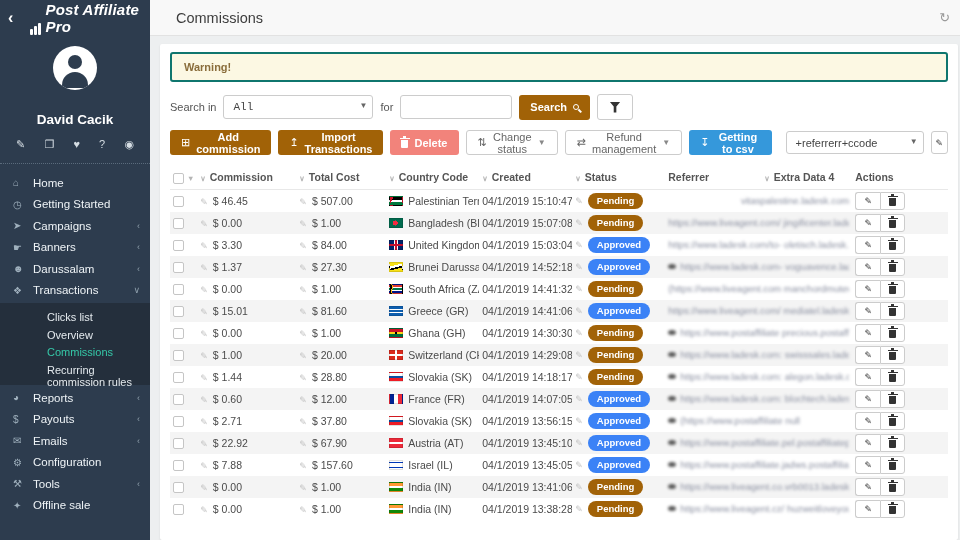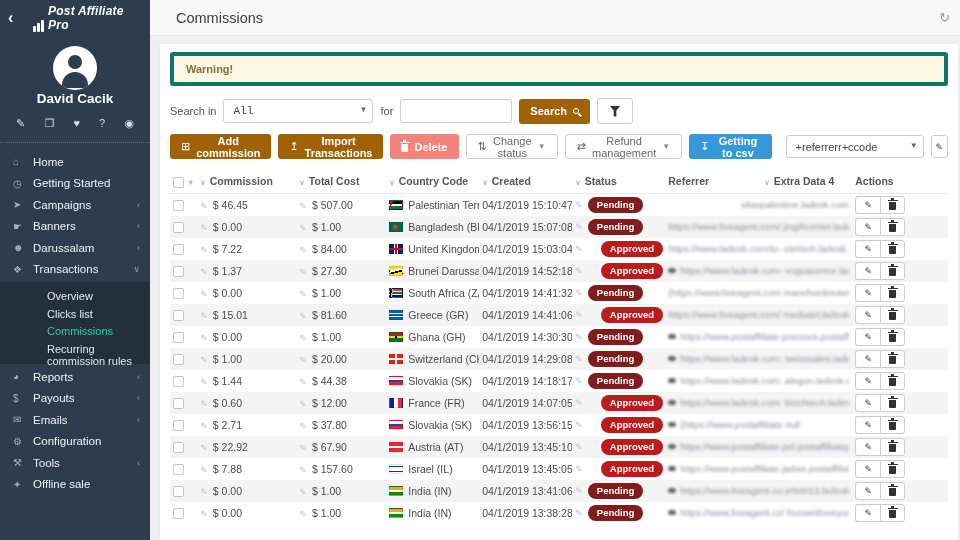--- a/index.html
+++ b/index.html
@@ -7,27 +7,27 @@
   body { display:flex; }
 
   
   .sidebar { width:150px; min-width:150px; height:540px; background:#2d3c4e; color:#e8eef2; display:flex; flex-direction:column; }
   .side-top { height:36px; display:flex; align-items:center; padding:0 8px; background:#2d3c4e; }
   .back-chevron { color:#fff; font-size:16px; font-weight:bold; width:18px; cursor:pointer; }
   .logo { display:flex; align-items:flex-end; gap:4px; margin-left:8px; }
   .logo-bars { display:flex; align-items:flex-end; gap:1px; height:12px; }
   .logo-bars i { display:block; width:3px; background:#fff; border-radius:1px; }
   .logo-bars i:nth-child(1){height:6px;} .logo-bars i:nth-child(2){height:9px;} .logo-bars i:nth-child(3){height:12px;}
-  .logo-text { font-size:12px; font-weight:bold; font-style:italic; color:#fff; letter-spacing:.2px; }
+  .logo-text { font-size:15px; font-weight:bold; font-style:italic; color:#fff; letter-spacing:.2px; }
 
   .profile { text-align:center; padding:10px 0 0; }
   .avatar { width:44px; height:44px; border-radius:50%; background:#fff; margin:0 auto; position:relative; overflow:hidden; }
   .avatar::before { content:""; position:absolute; top:9px; left:50%; transform:translateX(-50%); width:14px; height:14px; border-radius:50%; background:#2d3c4e; }
   .avatar::after { content:""; position:absolute; top:26px; left:50%; transform:translateX(-50%); width:26px; height:16px; border-radius:13px 13px 0 0; background:#2d3c4e; }
-  .user-name { margin-top:1px; font-size:13.5px; font-weight:bold; color:#fff; }
+  .user-name { margin-top:22px; font-size:13.5px; font-weight:bold; color:#fff; }
   .profile-icons { display:flex; justify-content:space-between; padding:11px 16px 12px; border-bottom:1px dotted #5a6b7c; }
   .profile-icons span { font-size:11px; color:#d6dee4; cursor:pointer; }
 
   .nav { margin-top:8px; font-size:11.5px; }
   .nav-item { display:flex; align-items:center; height:21.5px; padding:0 10px 0 13px; cursor:pointer; color:#eef3f6; }
   .nav-icon { width:20px; font-size:10px; color:#9fb0bd; }
   .nav-label { flex:1; }
   .nav-chevron { font-size:9px; color:#8fa0ad; }
   .submenu { background:#242f3c; padding:6px 0; margin:2px 0; }
   .submenu-item { padding:2px 0 2px 47px; font-size:11px; height:17.5px; color:#e4eaee; cursor:pointer; }
@@ -35,21 +35,21 @@
 
   
   .main { flex:1; display:flex; flex-direction:column; height:540px; }
   .topbar { height:36px; background:#f8f8f8; border-bottom:1px solid #e2e2e2; display:flex; align-items:center; padding:0 18px 0 26px; }
   .page-title { font-size:14.5px; color:#3d3d3d; flex:1; }
   .refresh { color:#9a9a9a; font-size:13px; cursor:pointer; }
 
   .content { flex:1; background:#edeff0; padding:8px 10px; overflow:hidden; }
   .card { background:#fff; border-radius:2px; box-shadow:0 1px 2px rgba(0,0,0,.1); padding:8px 10px; min-height:496px; }
 
-  .warning { background:#fcf8e3; border:4px solid #0f766e; border-radius:3px; padding:7px 12px; color:#8a6d3b; }
+  .warning { background:#fcf8e3; border:2px solid #0f766e; border-radius:3px; padding:7px 12px; color:#8a6d3b; }
   .warning-title { font-size:11px; font-weight:bold; }
   .warning-text { font-size:10.5px; margin-top:2px; }
   .warning-text a { color:#8a6d3b; text-decoration:underline; cursor:pointer; }
 
   .search-row { display:flex; align-items:center; margin-top:12px; gap:7px; }
   .lbl { font-size:11px; color:#555; }
   .selwrap { position:relative; display:inline-block; }
   .sel { height:24px; border:1px solid #ccc; border-radius:3px; background:#fff; font-size:11px; color:#444; padding:0 18px 0 9px; display:inline-flex; align-items:center; cursor:pointer; }
   .selwrap .caret { position:absolute; right:6px; top:6px; font-size:8px; color:#666; pointer-events:none; }
   .search-scope { width:150px;font-family:Liberation Mono, monospace; }
@@ -73,22 +73,22 @@
   
   table { width:100%; border-collapse:collapse; margin-top:11px; table-layout:fixed; }
   th { text-align:left; font-size:10.5px; color:#555; padding:5px 3px; border-bottom:1px solid #e8e8e8; font-weight:bold; white-space:nowrap; overflow:hidden; }
   .sort-ch { color:#b5b5b5; font-size:7.5px; margin-right:4px; }
   td { font-size:10.5px; color:#4a4a4a; padding:2px 3px; height:20px; white-space:nowrap; overflow:hidden; vertical-align:middle; }
   tbody tr:nth-child(even) { background:#f4f4f4; }
   .checkbox { width:11px; height:11px; border:1px solid #c5c5c5; border-radius:2px; background:#fff; display:inline-block; vertical-align:middle; cursor:pointer; }
   .pencil { color:#c0c0c0; font-size:9px; margin-right:5px; cursor:pointer; }
   .flag { display:inline-block; width:14px; height:10px; margin-right:5px; vertical-align:-1px; border:1px solid rgba(0,0,0,.12); }
   .badge { display:inline-block; padding:2.5px 9px; border-radius:10px; color:#fff; font-size:9.5px; font-weight:bold; }
-  .badge-pending { background:#7f1d1d; }
-  .badge-approved { background:#b91c1c;margin-left:13px; }
+  .badge-pending { background:#a16207; }
+  .badge-approved { background:#3b82f6; }
   .refwrap { display:flex; align-items:center; gap:4px; filter:blur(1.7px); color:#8a8fa0; font-size:9.5px; overflow:hidden; }
   .refwrap.right { justify-content:flex-end; }
   .eye { min-width:8px; width:8px; height:5px; border-radius:50%; background:#555; }
   .btn-group { display:inline-flex; }
   .mini-btn { width:25px; height:18px; background:#fff; border:1px solid #ccc; display:inline-flex; align-items:center; justify-content:center; cursor:pointer; padding:0; }
   .mini-btn:first-child { border-radius:3px 0 0 3px; border-right:none; }
   .mini-btn:last-child { border-radius:0 3px 3px 0; }
   .pencil-dark { color:#333; font-size:9px; }
   .trash { display:inline-block; width:7px; height:8px; background:#333; border-radius:0 0 1px 1px; position:relative; margin-top:3px; }
   .trash::before { content:""; position:absolute; left:-1.5px; top:-2.5px; width:10px; height:1.5px; background:#333; }
@@ -170,22 +170,22 @@
     <span class="nav-label">Darussalam</span>
     <span class="nav-chevron">‹</span>
   </div>
 
   <div class="nav-item">
     <span class="nav-icon">❖</span>
     <span class="nav-label">Transactions</span>
     <span class="nav-chevron">∨</span>
   </div>
 <div class="submenu">
+        <div class="submenu-item">Clicks list</div>
         <div class="submenu-item">Overview</div>
-        <div class="submenu-item">Clicks list</div>
         <div class="submenu-item active">Commissions</div>
         <div class="submenu-item">Recurring commission rules</div>
       </div>
   <div class="nav-item">
     <span class="nav-icon">◕</span>
     <span class="nav-label">Reports</span>
     <span class="nav-chevron">‹</span>
   </div>
 
   <div class="nav-item">
@@ -353,21 +353,21 @@
                   </button>
         <button class="mini-btn">
                     <span class="trash"></span>
                   </button>
       </span>
     </td>
   </tr>
 
   <tr>
     <td><span class="checkbox"></span></td>
-    <td><span class="pencil">✎</span><span class="v-comm">$ 7.22</span></td>
+    <td><span class="pencil">✎</span><span class="v-comm">$ 3.30</span></td>
     <td><span class="pencil">✎</span><span class="v-total">$ 84.00</span></td>
     <td><span class="flag flag-gb"></span><span class="v-country">United Kingdom (GB)</span></td>
     <td class="v-created">04/1/2019 15:03:04</td>
     <td><span class="pencil">✎</span><span class="badge badge-approved">Approved</span></td>
     <td colspan="2">
                 <span class="refwrap">
                   <span class="v-ref">https://www.ladesk.com/to- oletisch.ladesk.com</span>
                 </span>
               </td>
     <td>
@@ -501,21 +501,21 @@
         <button class="mini-btn">
                     <span class="trash"></span>
                   </button>
       </span>
     </td>
   </tr>
 
   <tr>
     <td><span class="checkbox"></span></td>
     <td><span class="pencil">✎</span><span class="v-comm">$ 1.44</span></td>
-    <td><span class="pencil">✎</span><span class="v-total">$ 44.38</span></td>
+    <td><span class="pencil">✎</span><span class="v-total">$ 28.80</span></td>
     <td><span class="flag flag-sk"></span><span class="v-country">Slovakia (SK)</span></td>
     <td class="v-created">04/1/2019 14:18:17</td>
     <td><span class="pencil">✎</span><span class="badge badge-pending">Pending</span></td>
     <td colspan="2">
                 <span class="refwrap">
                   <span class="eye"></span>
                   <span class="v-ref">https://www.ladesk.com: alegon.ladesk.com</span>
                 </span>
               </td>
     <td>

